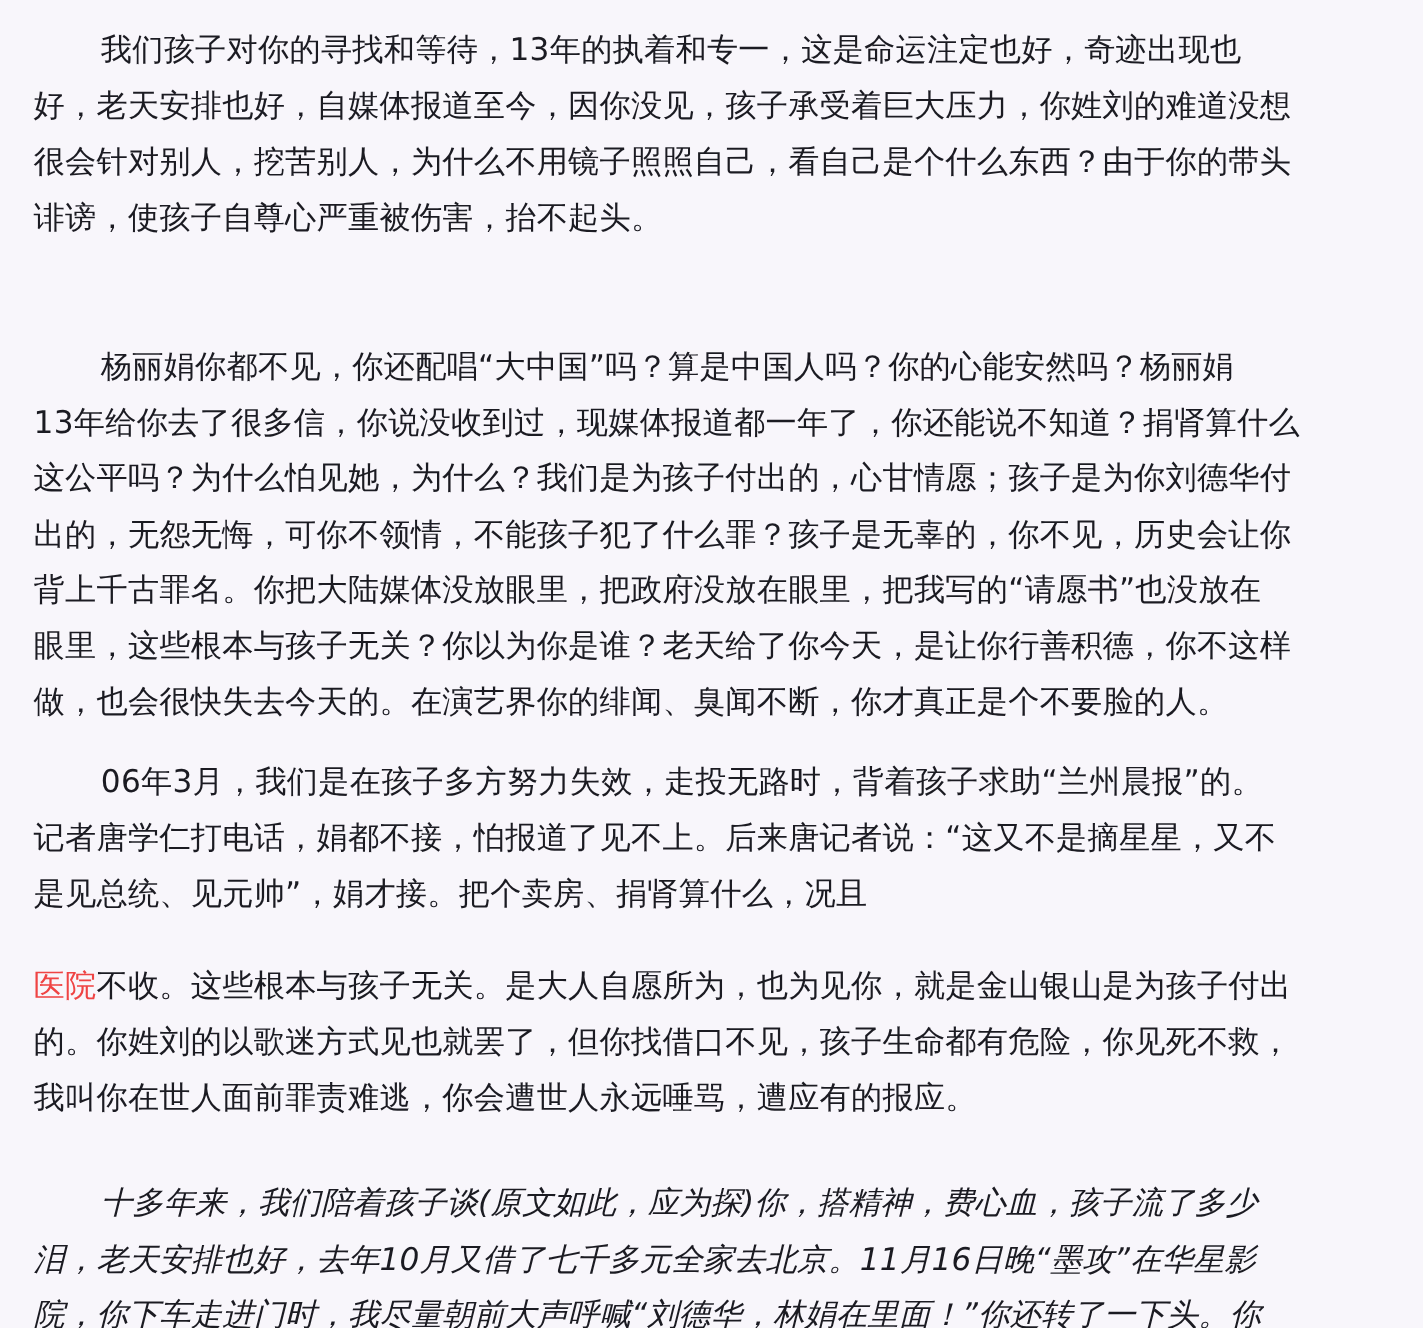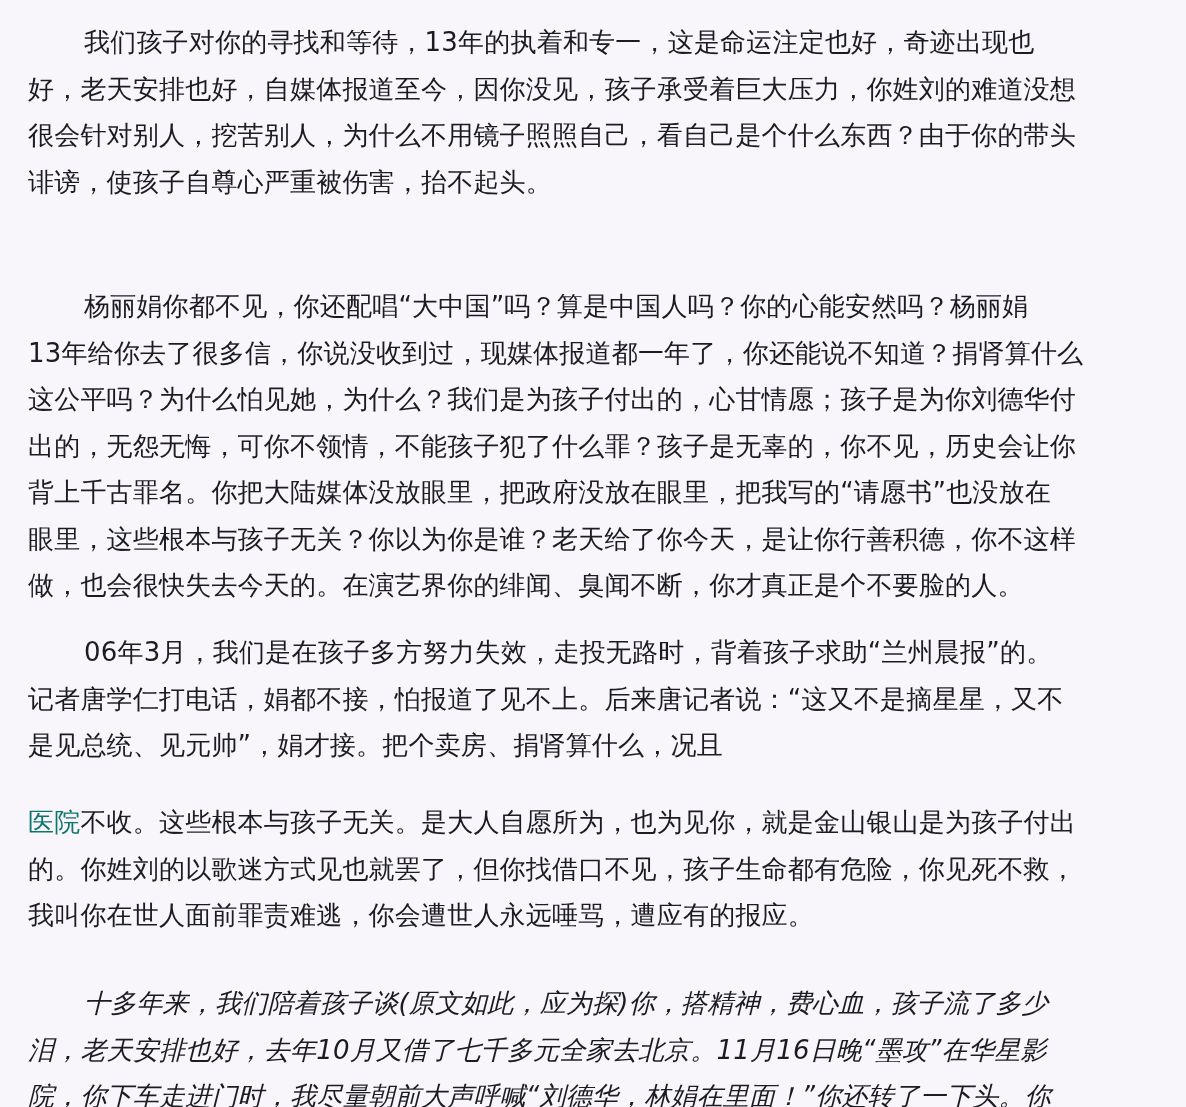--- a/index.html
+++ b/index.html
@@ -32,21 +32,21 @@
       height: 46.5px;
       line-height: 46.5px;
       font-size: 26px;
       white-space: nowrap;
       letter-spacing: 0.2px;
     }
     .line.indent {
       padding-left: 56px;
     }
     .link {
-      color: #0f766e;
+      color: #ef4444;
       text-decoration: none;
       cursor: pointer;
       margin-top: 37px;
     }
     #p1 { top: 19px; }
     #p2 { top: 261px; margin-top: 22px; }
     #p3 { top: 629px; }
     #p4 { top: 799px; }
     #p5 { top: 980px; font-style: italic; }
   </style>

